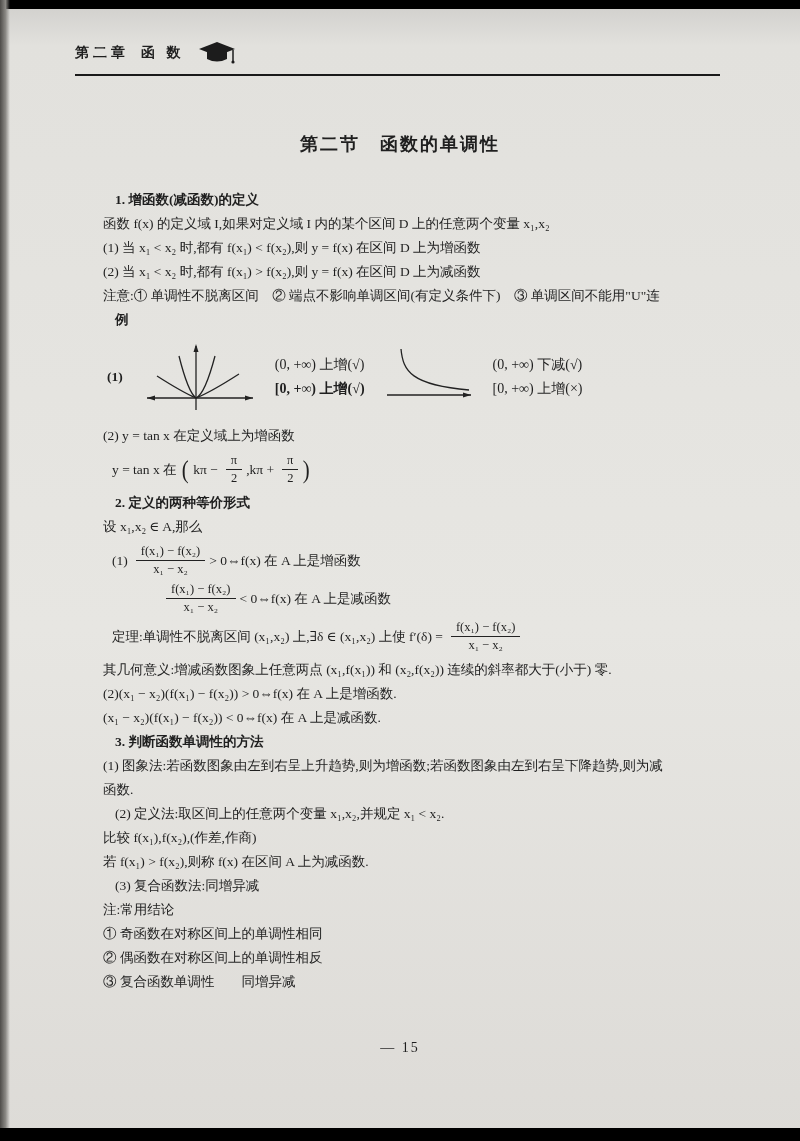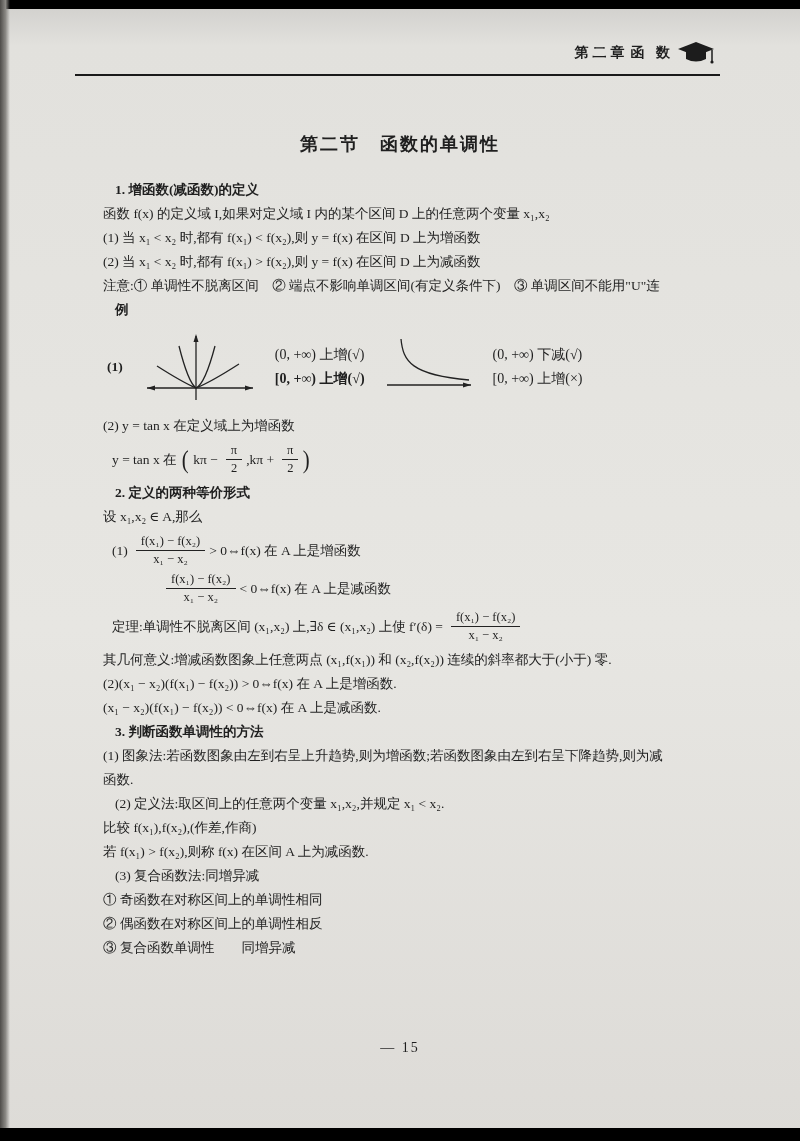--- a/index.html
+++ b/index.html
@@ -9,29 +9,29 @@
     position:relative; width:800px; height:1141px; margin:0 auto;
     background:linear-gradient(180deg,#cfcecb 0%,#e2e1dd 4%,#e7e6e2 55%,#dddbd7 100%);
     color:#1f1f1f; overflow:hidden;
   }
   .edge-top { position:absolute; top:0; left:0; right:0; height:9px; background:#000; }
   .edge-bottom { position:absolute; bottom:0; left:0; right:0; height:13px; background:#000; }
   .edge-left { position:absolute; top:0; bottom:0; left:0; width:10px;
     background:linear-gradient(90deg,#4e4c49 0%,#8a8884 55%,rgba(138,136,132,0) 100%); }
 
   .header { position:absolute; top:40px; left:75px; right:80px; }
-  .header-right { display:flex; justify-content:flex-end; align-items:center; gap:2px;
+  .header-right { display:flex; justify-content:flex-start; align-items:center; gap:12px;
     font-weight:bold; font-size:14px; letter-spacing:4px; padding-right:4px; }
   .logo { width:40px; height:26px; }
   .header-rule { margin-top:8px; height:2px; background:#1a1a1a; }
 
   .title { position:absolute; top:132px; left:0; width:100%; text-align:center;
     font-size:18px; font-weight:bold; letter-spacing:2px; }
 
-  .content { position:absolute; top:178px; left:103px; width:625px; font-size:13.5px; line-height:24px; }
+  .content { position:absolute; top:188px; left:103px; width:625px; font-size:13.5px; line-height:24px; }
   .line { white-space:nowrap; }
   .bold { font-weight:bold; }
   .indent1 { padding-left:12px; }
   .indent2 { padding-left:50px; }
   .gap-top { }
 
   .formula { display:flex; align-items:center; margin:5px 9px; }
   .formula > span { margin-right:4px; }
   .frac { display:inline-block; vertical-align:middle; text-align:center;
     font-size:12.5px; line-height:15px; margin:0 4px; }
@@ -154,20 +154,21 @@
     <p class="line">(2)(x₁ − x₂)(f(x₁) − f(x₂)) &gt; 0⇔f(x) 在 A 上是增函数.</p>
     <p class="line">(x₁ − x₂)(f(x₁) − f(x₂)) &lt; 0⇔f(x) 在 A 上是减函数.</p>
 
     <p class="line bold indent1">3. 判断函数单调性的方法</p>
     <p class="line">(1) 图象法:若函数图象由左到右呈上升趋势,则为增函数;若函数图象由左到右呈下降趋势,则为减</p>
     <p class="line">函数.</p>
     <p class="line indent1">(2) 定义法:取区间上的任意两个变量 x₁,x₂,并规定 x₁ &lt; x₂.</p>
     <p class="line">比较 f(x₁),f(x₂),(作差,作商)</p>
     <p class="line">若 f(x₁) &gt; f(x₂),则称 f(x) 在区间 A 上为减函数.</p>
     <p class="line indent1">(3) 复合函数法:同增异减</p>
+    <p class="line">注:常用结论</p>
     <p class="line">① 奇函数在对称区间上的单调性相同</p>
     <p class="line">② 偶函数在对称区间上的单调性相反</p>
     <p class="line">③ 复合函数单调性　　同增异减</p>
 
   </div>
 
   <div class="footer">— 15</div>
 
   <div class="edge-bottom"></div>
 </div>

